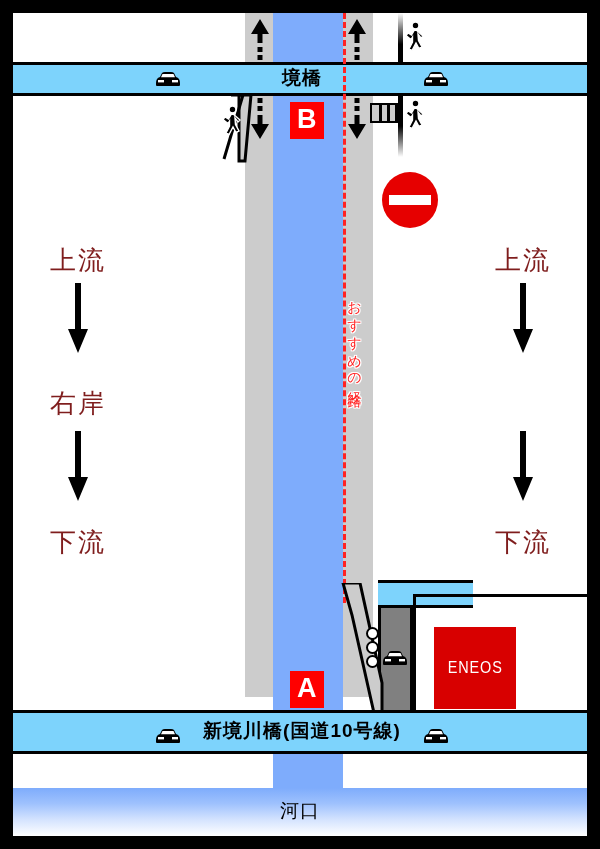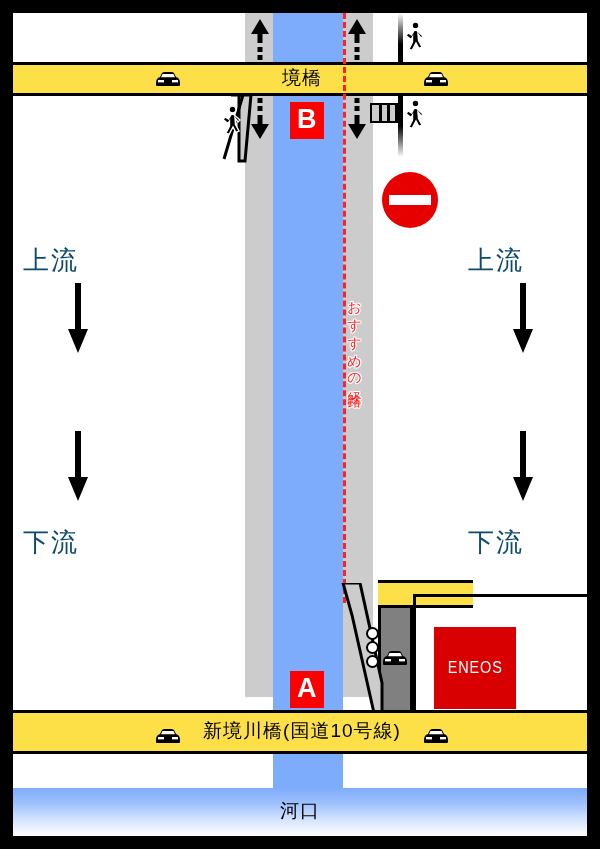--- a/index.html
+++ b/index.html
@@ -52,24 +52,25 @@
     width: 100%;
     text-align: center;
     font-size: 19px;
     color: #000;
     letter-spacing: 1px;
   }
 
   
   .road {
     position: absolute;
-    background: #fde047;
+    background: #7dd3fc;
     border-top: 3px solid #000;
     border-bottom: 3px solid #000;
     box-sizing: border-box;
+    font-weight: bold;
   }
   .road-label {
     position: absolute;
     width: 100%;
     text-align: center;
     color: #000;
     font-size: 19px;
     letter-spacing: 1px;
     top: 50%;
     transform: translateY(-52%);
@@ -115,24 +116,24 @@
 
   
   .bigarrow {
     position: absolute;
     width: 28px;
   }
 
   .side-label {
     position: absolute;
     font-size: 26px;
-    color: #0c4a6e;
+    color: #7f1d1d;
     letter-spacing: 2px;
     white-space: nowrap;
-    text-align: left;
+    text-align: center;
   }
 
   
   .dotarrow {
     position: absolute;
     width: 22px;
   }
 
   
   .route-line {
@@ -307,20 +308,21 @@
     <div class="route-line" style="left:330px; top:0; height:590px;"></div>
     <div class="route-label" style="left:333px; top:278px;">おすすめの経路</div>
 
     <div class="marker" style="left:277px; top:89px;">B</div>
     <div class="marker" style="left:277px; top:658px;">A</div>
 
     <div class="side-label" style="left:10px; top:230px; width:110px;">上流</div>
     <svg class="bigarrow" style="left:51px; top:270px; height:72px;" viewBox="0 0 28 72">
       <path d="M11 0 L17 0 L17 46 L24 46 L14 70 L4 46 L11 46 Z" fill="#000"></path>
     </svg>
+    <div class="side-label" style="left:10px; top:373px; width:110px;">右岸</div>
     <svg class="bigarrow" style="left:51px; top:418px; height:72px;" viewBox="0 0 28 72">
       <path d="M11 0 L17 0 L17 46 L24 46 L14 70 L4 46 L11 46 Z" fill="#000"></path>
     </svg>
     <div class="side-label" style="left:10px; top:512px; width:110px;">下流</div>
 
     <div class="side-label" style="left:455px; top:230px; width:110px;">上流</div>
     <svg class="bigarrow" style="left:496px; top:270px; height:72px;" viewBox="0 0 28 72">
       <path d="M11 0 L17 0 L17 46 L24 46 L14 70 L4 46 L11 46 Z" fill="#000"></path>
     </svg>
     <svg class="bigarrow" style="left:496px; top:418px; height:72px;" viewBox="0 0 28 72">

